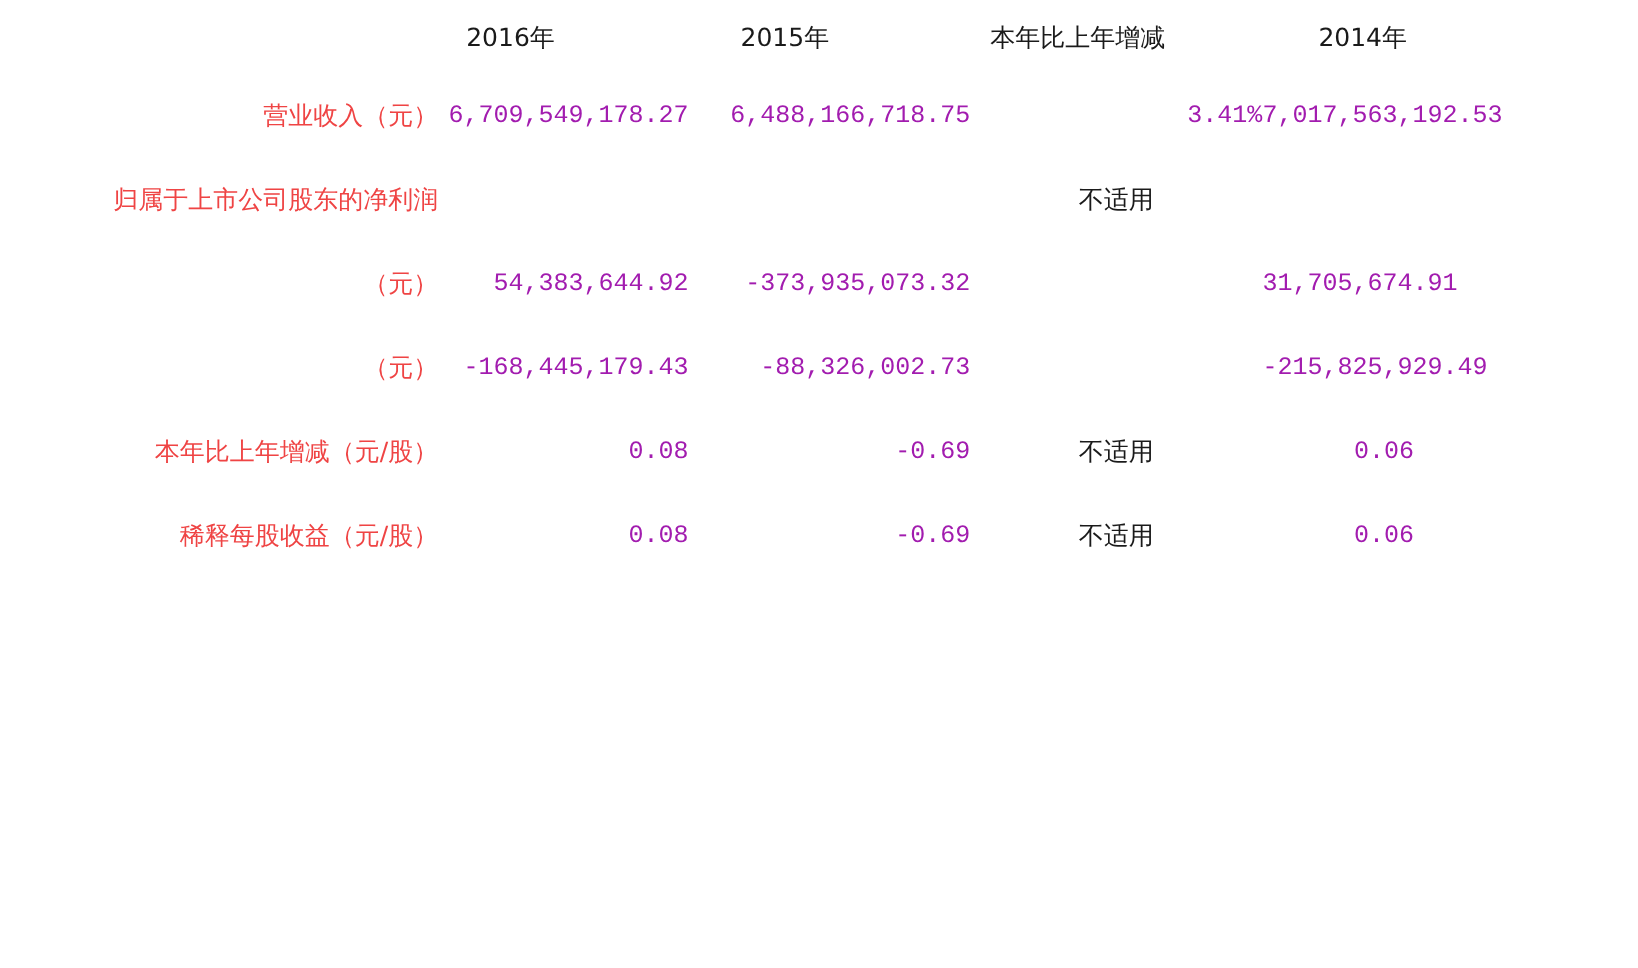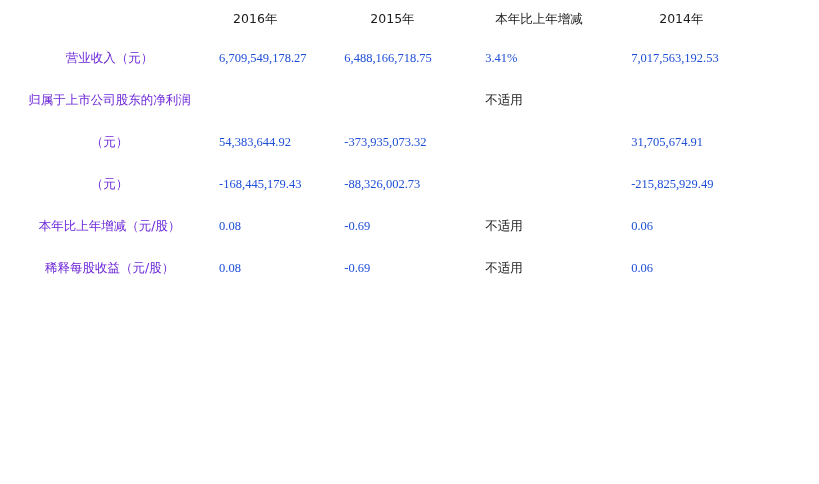--- a/index.html
+++ b/index.html
@@ -42,45 +42,45 @@
   }
   .hdr-row td, .hdr-row th {
     height: 37px;
     line-height: 37px;
   }
   .data-row td {
     height: 42px;
     line-height: 42px;
   }
   .cell-label {
-    text-align: center;
+    text-align: right;
     padding-left: 12px;
-    color: #6d28d9;
+    color: #ef4444;
   }
   .cell-num {
-    text-align: left;
+    text-align: right;
     padding-right: 18px;
-    font-family: Liberation Serif, serif;
-    color: #1d4ed8;
+    font-family: Liberation Mono, monospace;
+    color: #a21caf;
   }
   .cell-num.y2014 {
     padding-right: 112px;
   }
   .cell-hdr {
     text-align: left;
     padding-left: 10px;
     color: #1a1a1a;
   }
   .cell-hdr.h2016 { padding-left: 14px; }
   .cell-hdr.h2015 { padding-left: 26px; }
   .cell-hdr.hchg  { padding-left: 10px; }
   .cell-hdr.h2014 { padding-left: 28px; }
 
   .na {
-    text-align: left;
+    text-align: center;
     padding-right: 18px;
   }
 </style>
 </head>
 <body>
 
 <div class="doc">
   <table class="fin">
     <colgroup>
       <col class="c-label">

